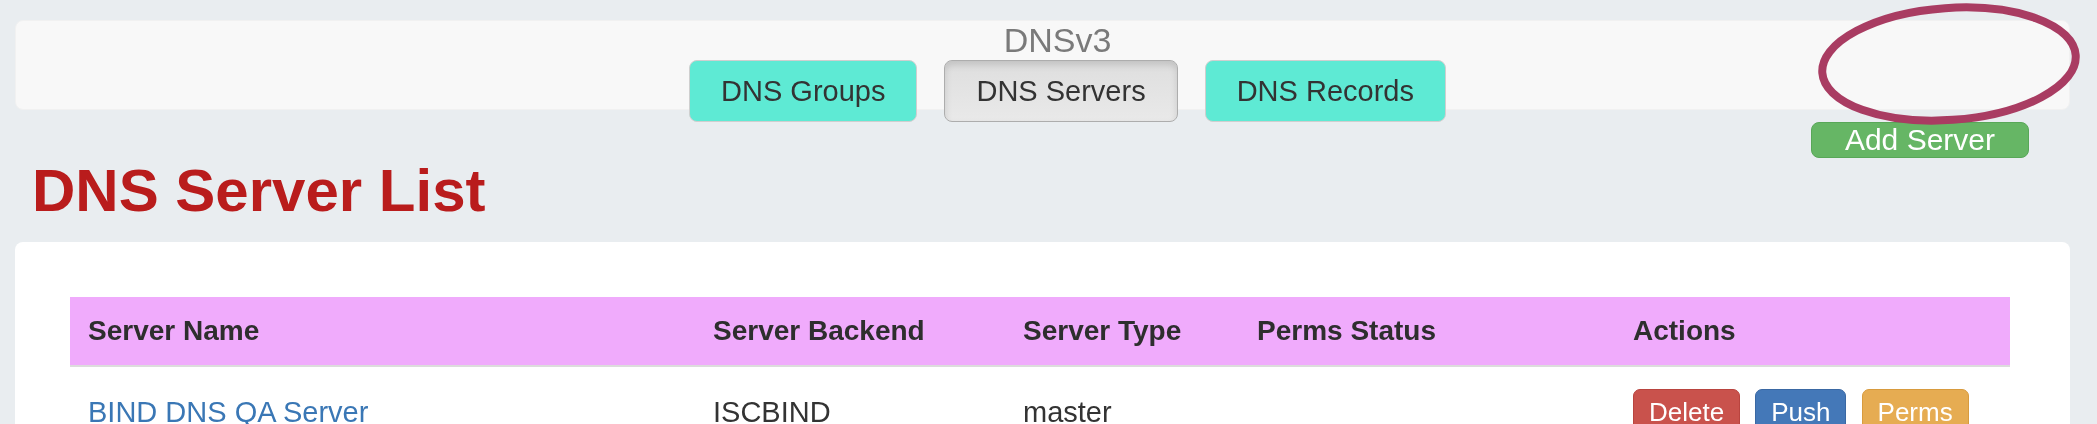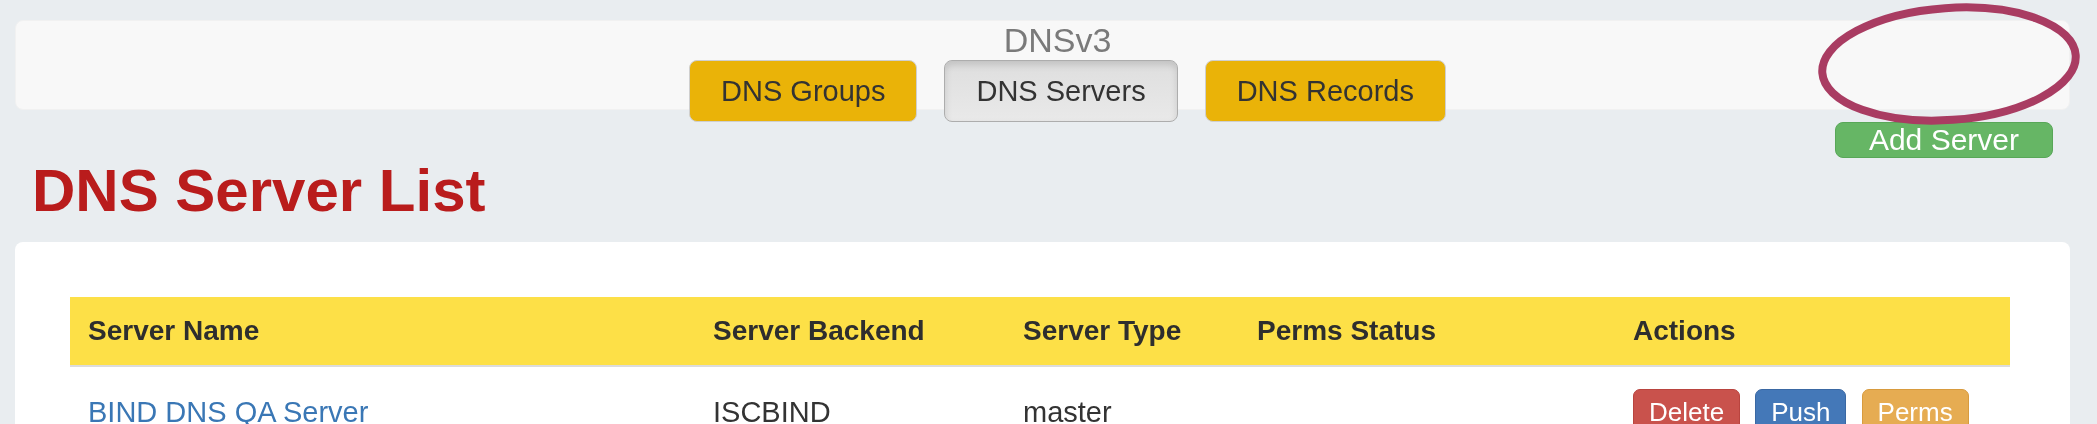--- a/index.html
+++ b/index.html
@@ -34,36 +34,36 @@
     display: flex;
     margin-left: 50px;
     gap: 27px;
   }
   .nav-btn {
     height: 62px;
     padding: 0 31px;
     font-size: 29px;
     font-family: "Liberation Sans", sans-serif;
     color: #333;
-    background: #eab308;
+    background: #5eead4;
     border: 1px solid #cfcfcf;
     border-radius: 8px;
     cursor: pointer;
     display: inline-flex;
     align-items: center;
   }
   .nav-btn.active {
     background: linear-gradient(#dedede, #e9e9e9);
     border-color: #adadad;
     box-shadow: inset 0 4px 7px rgba(0,0,0,0.13);
     text-align: right;
   }
   .add-btn {
     margin-left: auto;
-    margin-right: 16px;
+    margin-right: 40px;
     height: 58px;
     padding: 0 33px;
     font-size: 30px;
     font-family: "Liberation Sans", sans-serif;
     color: #fff;
     background: #66b665;
     border: 1px solid #58a758;
     border-radius: 8px;
     cursor: pointer;
   }
@@ -94,21 +94,21 @@
     background: #fff;
     border-radius: 8px;
   }
   .table-wrap { margin: 55px 60px 0 55px; }
   table {
     width: 100%;
     border-collapse: collapse;
     table-layout: fixed;
   }
   thead th {
-    background: #fde047;
+    background: #f0abfc;
     text-align: left;
     font-size: 28px;
     font-weight: bold;
     color: #2e2e2e;
     padding: 18px 10px 18px 18px;
     border-bottom: 2px solid #dcdcdc;
   }
   tbody td {
     padding: 22px 10px 20px 18px;
     font-size: 29px;

